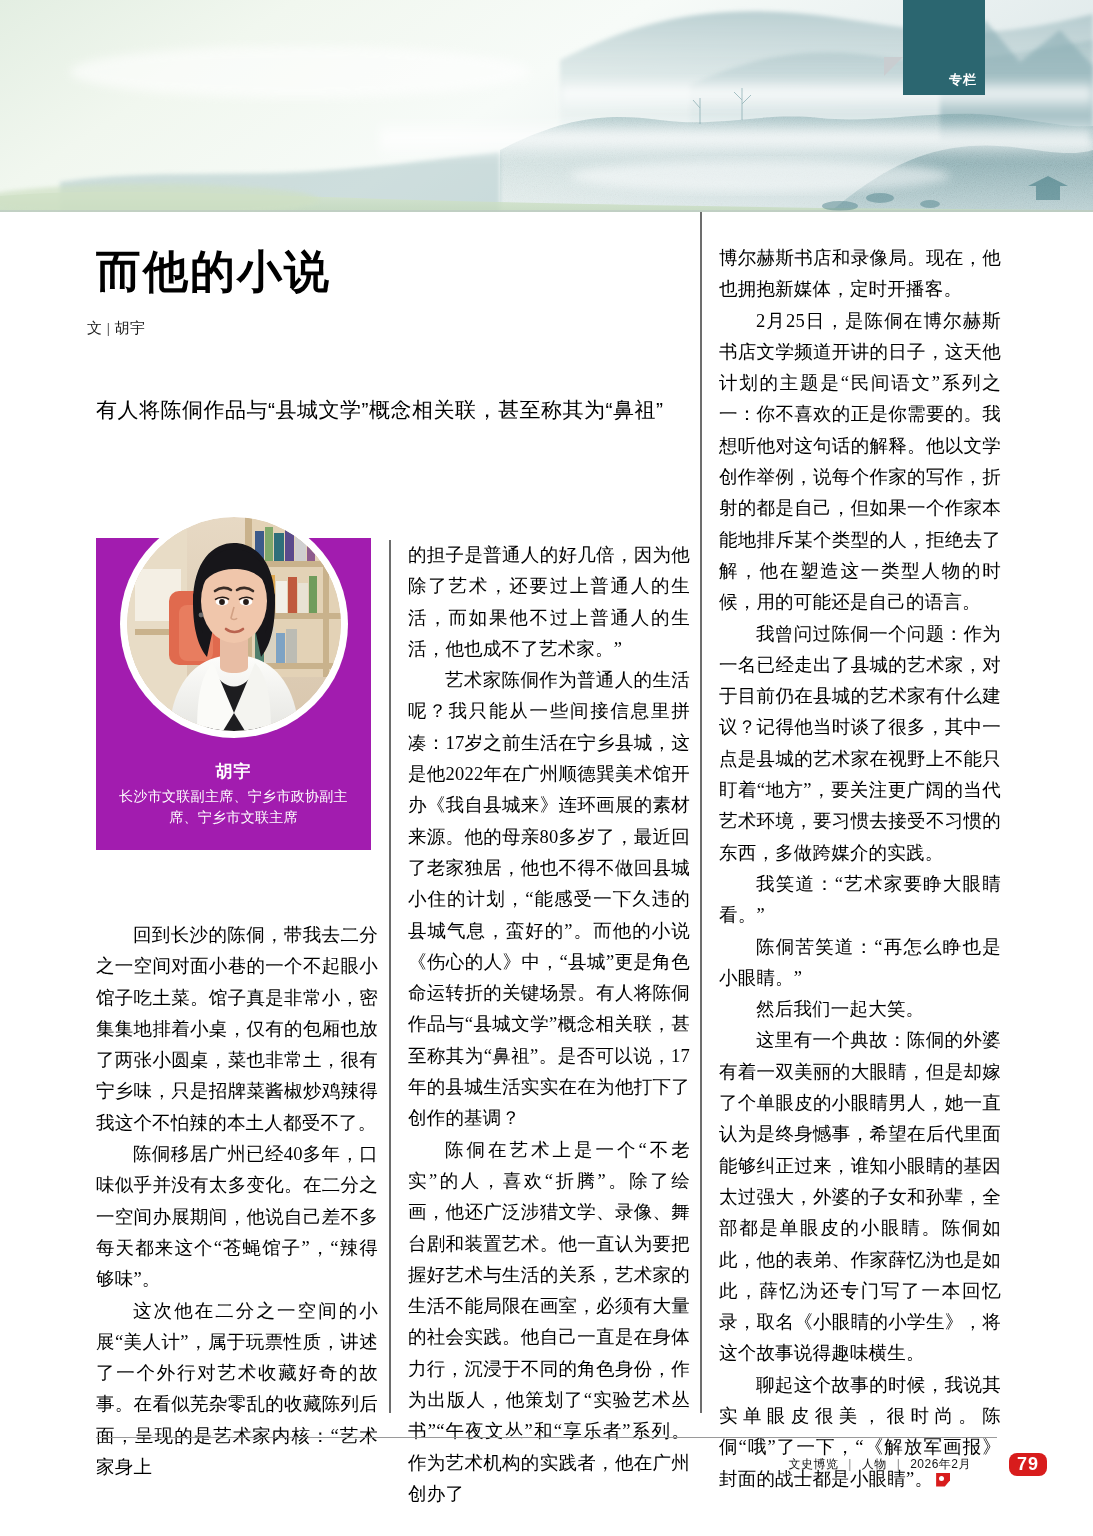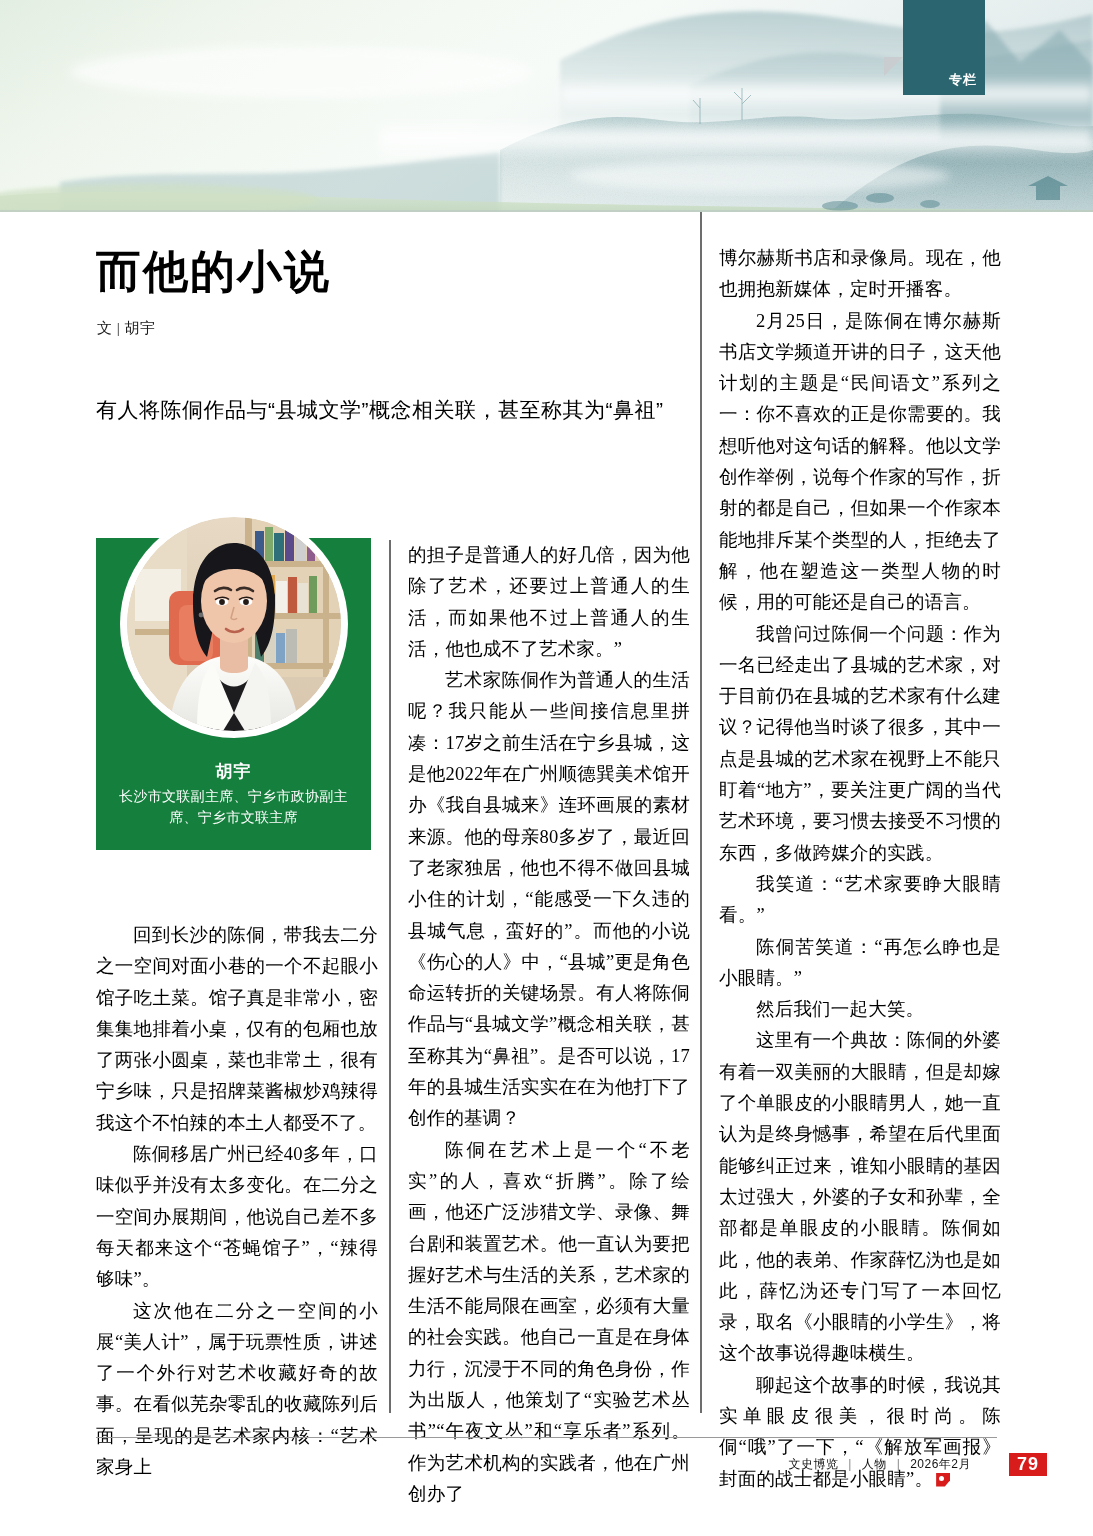--- a/index.html
+++ b/index.html
@@ -74,21 +74,21 @@
     left: 96px;
     top: 242px;
     font-family: "Liberation Sans", sans-serif;
     font-weight: 700;
     font-size: 45px;
     letter-spacing: 2px;
     color: #000000;
   }
   .byline {
     position: absolute;
-    left: 97px;
+    left: 87px;
     top: 319px;
     font-size: 15px;
     color: #1a1a1a;
     font-family: "Liberation Serif", serif;
     letter-spacing: .5px;
   }
   .standfirst {
     position: absolute;
     left: 96px;
     top: 378px;
@@ -127,21 +127,21 @@
     background: #9a9a9a;
   }
 
   
   .author-card {
     position: absolute;
     left: 96px;
     top: 538px;
     width: 275px;
     height: 312px;
-    background: #15803d;
+    background: #a21caf;
   }
   .author-photo-wrap {
     position: absolute;
     left: 50%;
     top: -28px;
     transform: translateX(-50%);
     width: 228px;
     height: 228px;
     border-radius: 50%;
     background: #ffffff;
@@ -247,20 +247,21 @@
     right: 46px;
     top: -3px;
     background: #d81c1c;
     color: #ffffff;
     font-family: "Liberation Sans", sans-serif;
     font-weight: 700;
     font-size: 18px;
     padding: 2px 8px 3px 8px;
     letter-spacing: 1px;
     line-height: 1;
+    border-radius: 8px;
   }
 </style>
 </head>
 <body>
 
 <div class="page">
 
   <div class="banner">
     <svg class="banner-mist" viewBox="0 0 1093 212" preserveAspectRatio="none">
       <defs>

